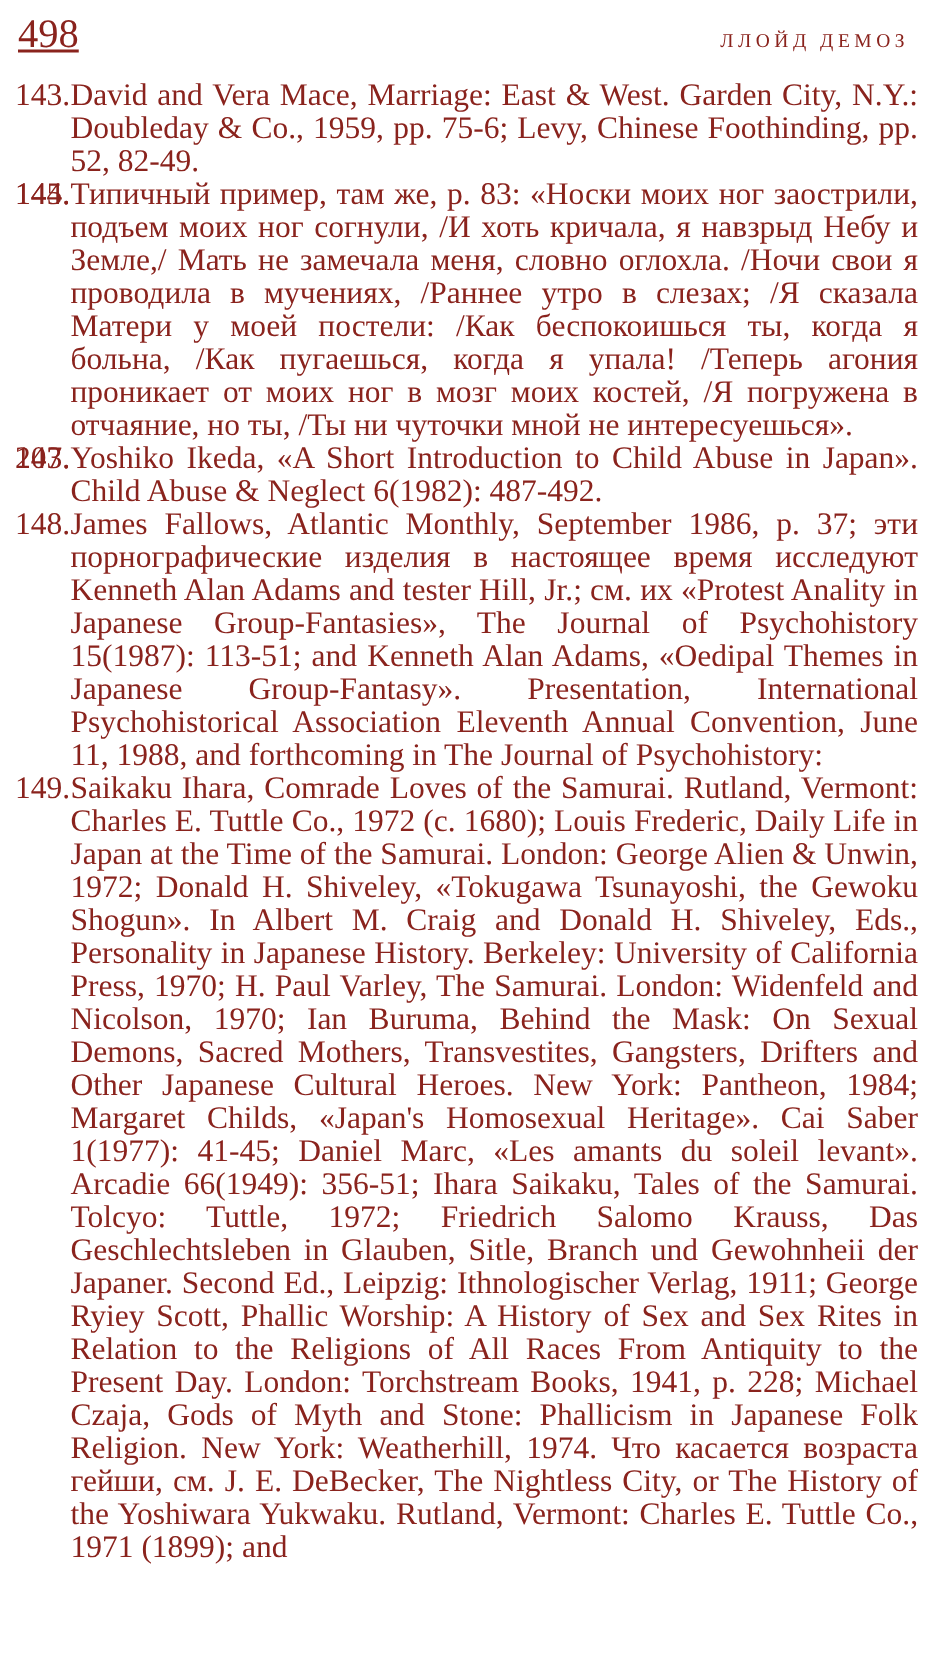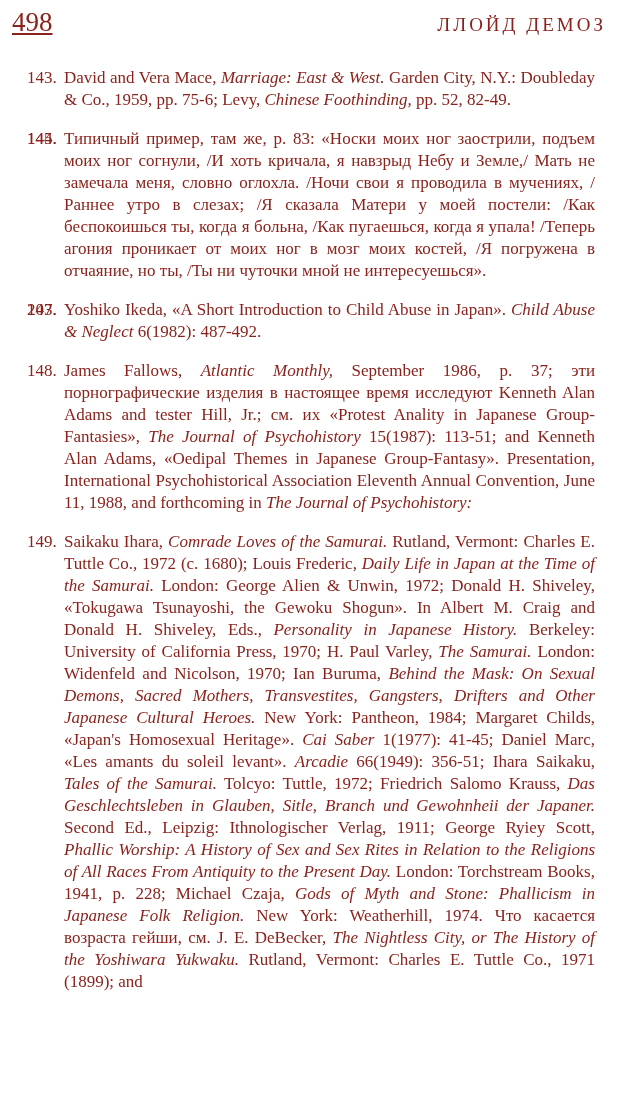--- a/index.html
+++ b/index.html
@@ -16,43 +16,43 @@
     justify-content: space-between;
     align-items: baseline;
     padding: 6px 14px 0 12px;
   }
   .page-num {
     font-size: 27px;
     line-height: 32px;
     text-decoration: underline;
   }
   .running-title {
-    font-size: 19px;
+    font-size: 13px;
     letter-spacing: 3px;
     line-height: 32px;
   }
   .notes {
     padding: 9px 8px 0 10px;
   }
   .note {
     position: relative;
     padding-left: 37px;
     text-align: justify;
     text-justify: inter-word;
-    font-size: 17px;
+    font-size: 21px;
     line-height: 22px;
-    margin: 17px;
+    margin: 0;
   }
   .note-number {
     position: absolute;
     left: 0;
     top: 0;
     width: 34px;
   }
-  .note i, .note .it { font-style: italic; }
+  .note i, .note .it { }
 </style>
 </head>
 <body style="color: rgb(138, 35, 29); background: rgb(255, 255, 255);">
 
 <div class="header">
   <span class="page-num">498</span>
   <span class="running-title">ЛЛОЙД ДЕМОЗ</span>
 </div>
 
 <div class="notes">

